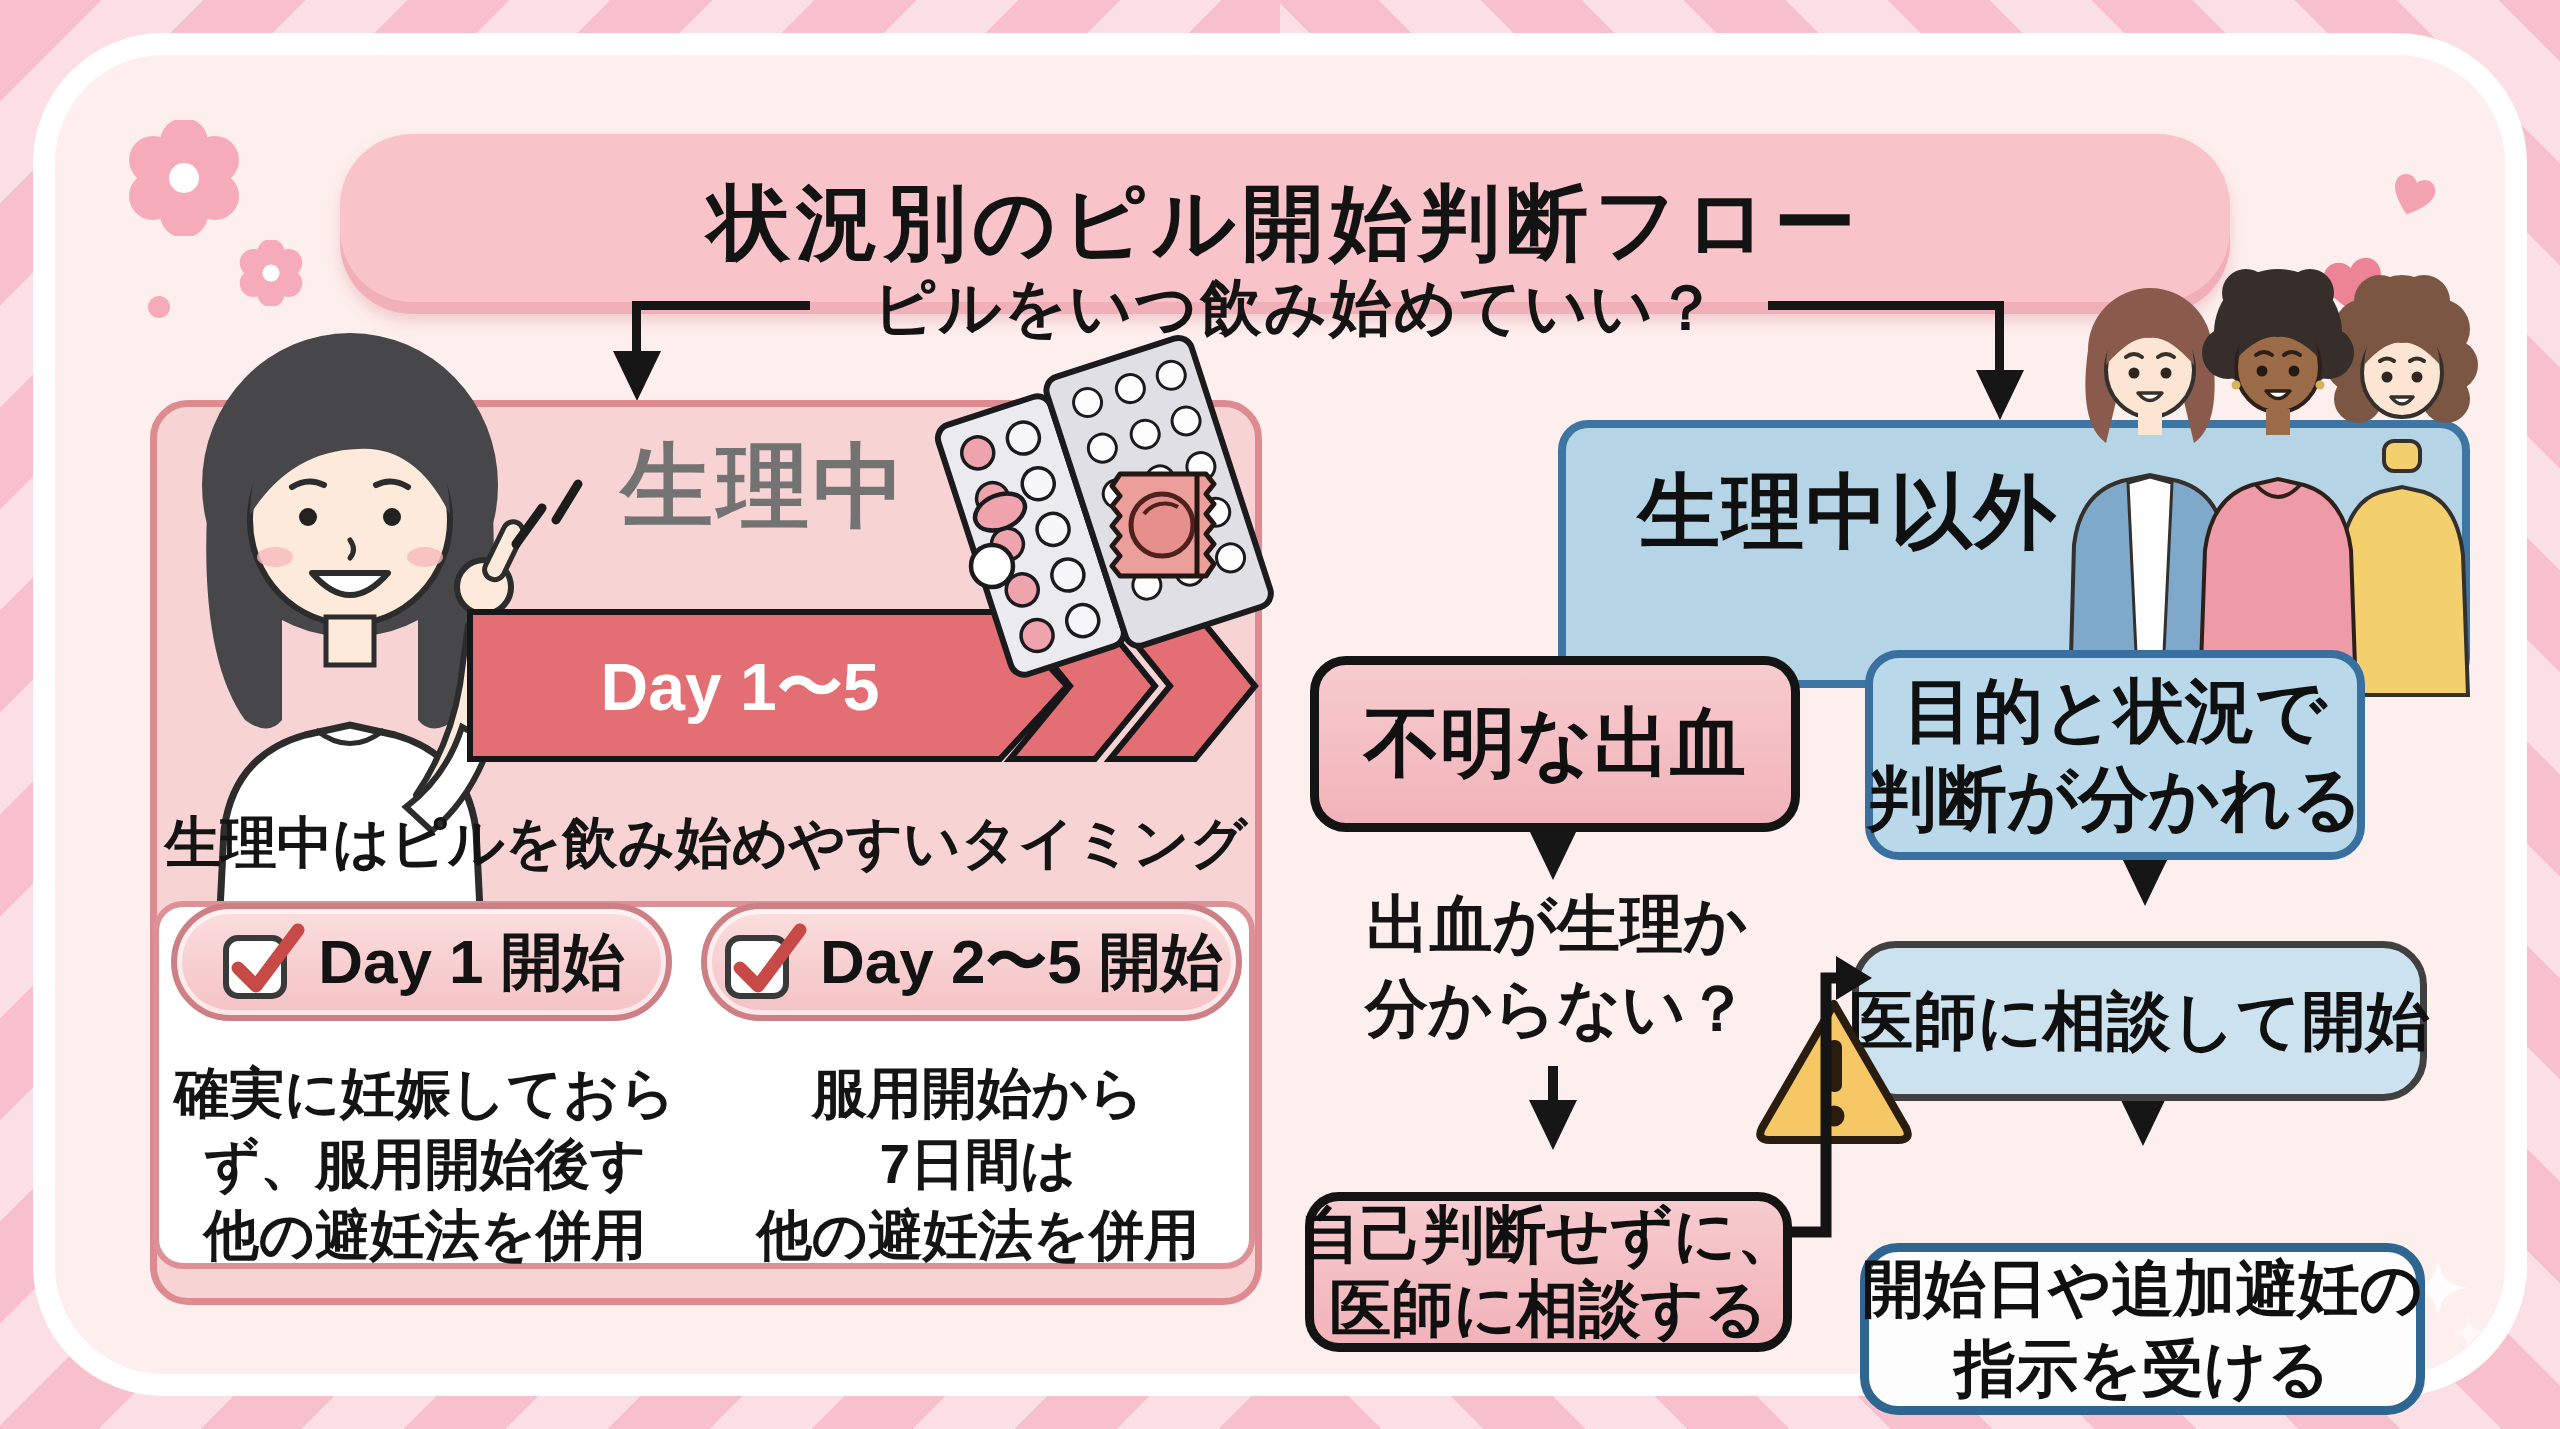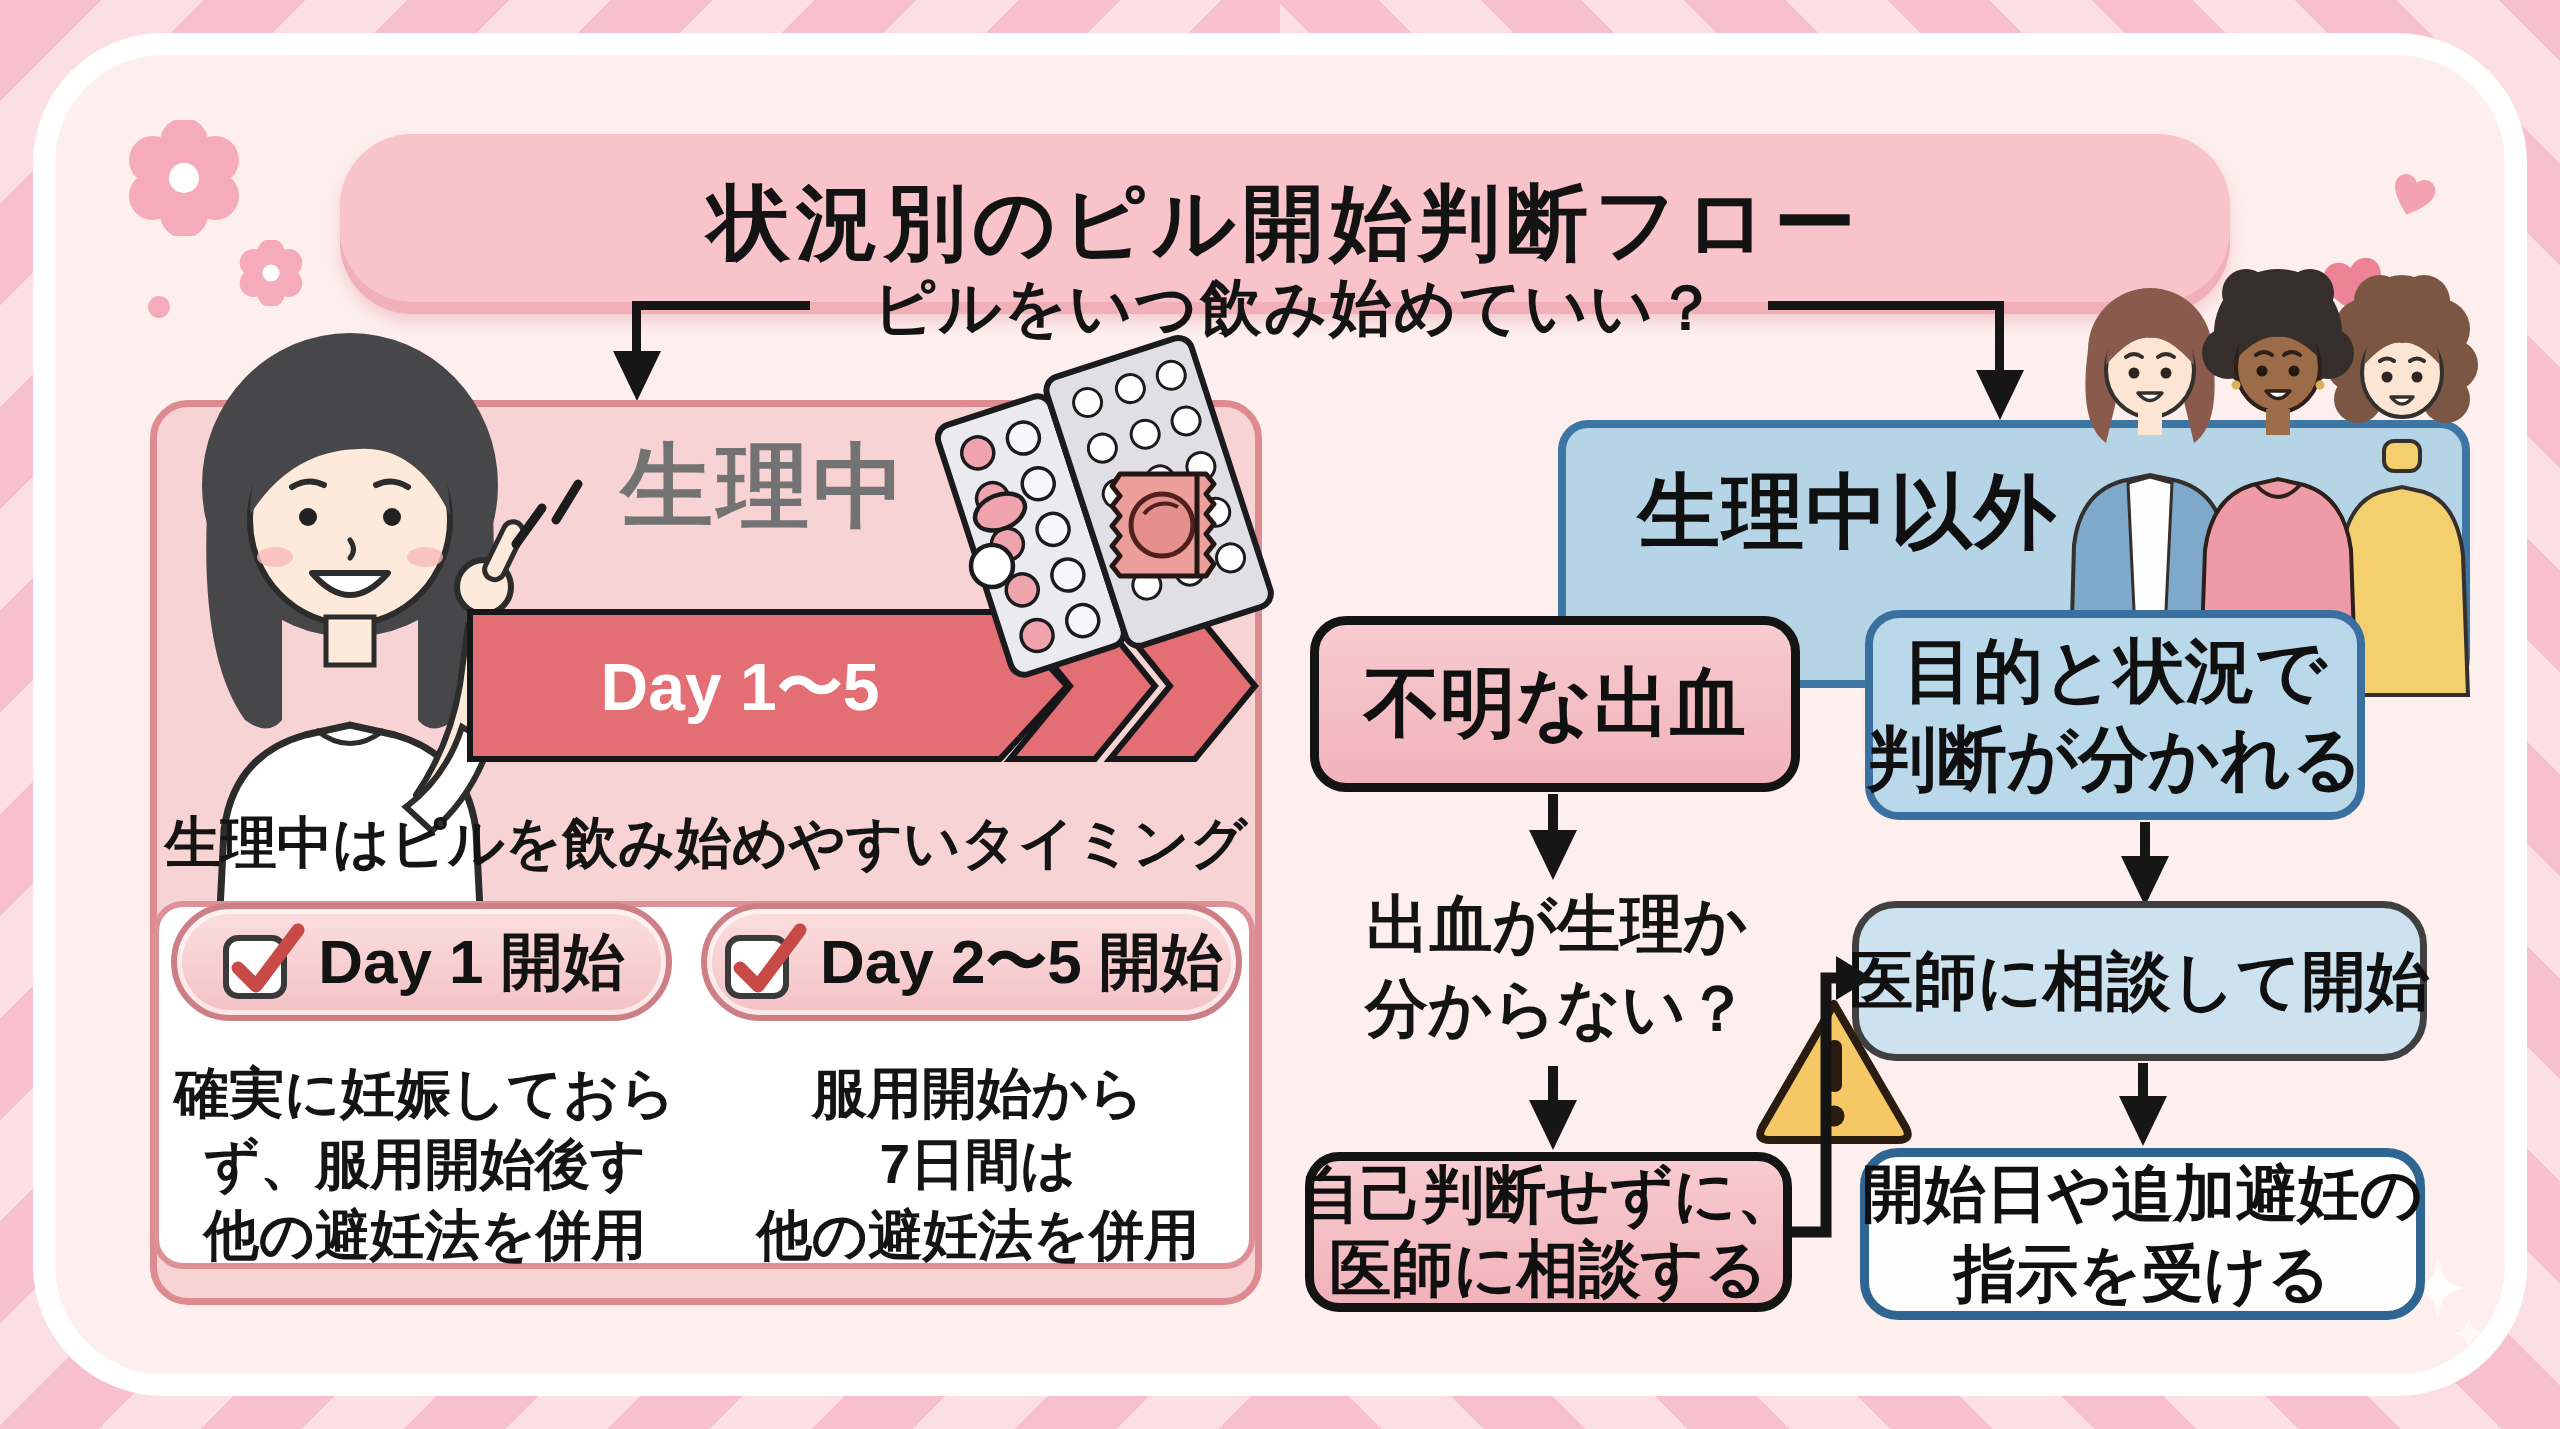--- a/index.html
+++ b/index.html
@@ -64,27 +64,27 @@
     display:flex;align-items:center;justify-content:center;
     font-size:62px;font-weight:900;color:#131313;white-space:nowrap;
   }
   .pill svg{margin-right:12px;flex:0 0 auto;}
   .desc{
     top:1058px;z-index:8;text-align:center;
     font-size:55px;font-weight:900;color:#141414;line-height:71px;white-space:nowrap;
   }
   
   .node{box-sizing:border-box;display:flex;flex-direction:column;align-items:center;justify-content:center;
-        font-weight:900;color:#101010;text-align:center;white-space:nowrap;z-index:9;}
+        font-weight:900;color:#101010;text-align:center;white-space:nowrap;z-index:9;margin-top:40px;}
   .pink-node{background:linear-gradient(#f7cbcf,#f1b3b9);border:9px solid #141414;}
   .n-unknown{left:1310px;top:616px;width:490px;height:176px;border-radius:36px;font-size:76px;}
   .n-purpose{left:1865px;top:610px;width:500px;height:210px;border-radius:34px;background:#b9d8e9;border:8px solid #3a70a0;font-size:70px;line-height:88px;}
   .n-self{left:1305px;top:1152px;width:487px;height:160px;border-radius:34px;font-size:62px;line-height:74px;}
   .n-consult{left:1852px;top:901px;width:575px;height:160px;border-radius:44px;background:#cde2ef;border:7px solid #404040;font-size:64px;}
-  .n-instr{left:1860px;top:1148px;width:565px;height:172px;border-radius:38px;background:#fdfdfd;border:9px solid #2e6691;font-size:62px;line-height:80px;}
+  .n-instr{left:1860px;top:1203px;width:565px;height:172px;border-radius:38px;background:#fdfdfd;border:9px solid #2e6691;font-size:62px;line-height:80px;}
   .bleed-q{
     left:1307px;top:882px;width:500px;text-align:center;z-index:9;
     font-size:63px;font-weight:900;color:#141414;line-height:84px;white-space:nowrap;
   }
   .illus{z-index:5;}
   .over{z-index:10;}
 </style>
 </head>
 <body>
 

